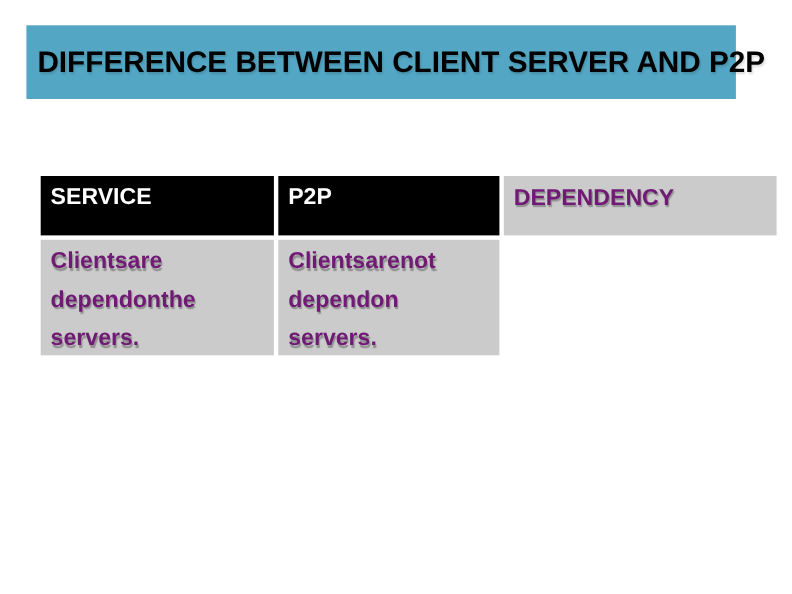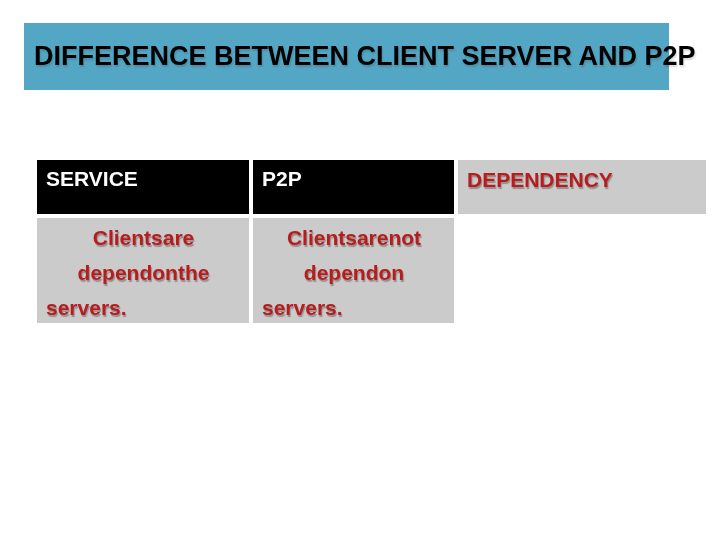--- a/index.html
+++ b/index.html
@@ -52,33 +52,33 @@
     background: #000000;
     color: #ffffff;
     font-weight: bold;
     font-size: 21px;
     line-height: 1.2;
     padding: 6px 6px 0 9px;
     box-sizing: border-box;
   }
   .td {
     background: #CBCBCB;
-    color: #b91c1c;
+    color: #701a75;
     font-weight: bold;
     font-size: 21px;
     padding: 2px 8px 0 9px;
     box-sizing: border-box;
     text-shadow: 1px 2px 1px rgba(70,70,70,0.45);
   }
   .tline {
     line-height: 35px;
   }
   .tline.just {
     display: flex;
-    justify-content: center;
+    justify-content: flex-start;
   }
 </style>
 </head>
 <body>
 
 <div class="slide">
 
   <div class="title-bar">
     <span class="title-text">DIFFERENCE BETWEEN CLIENT SERVER AND P2P</span>
   </div>

